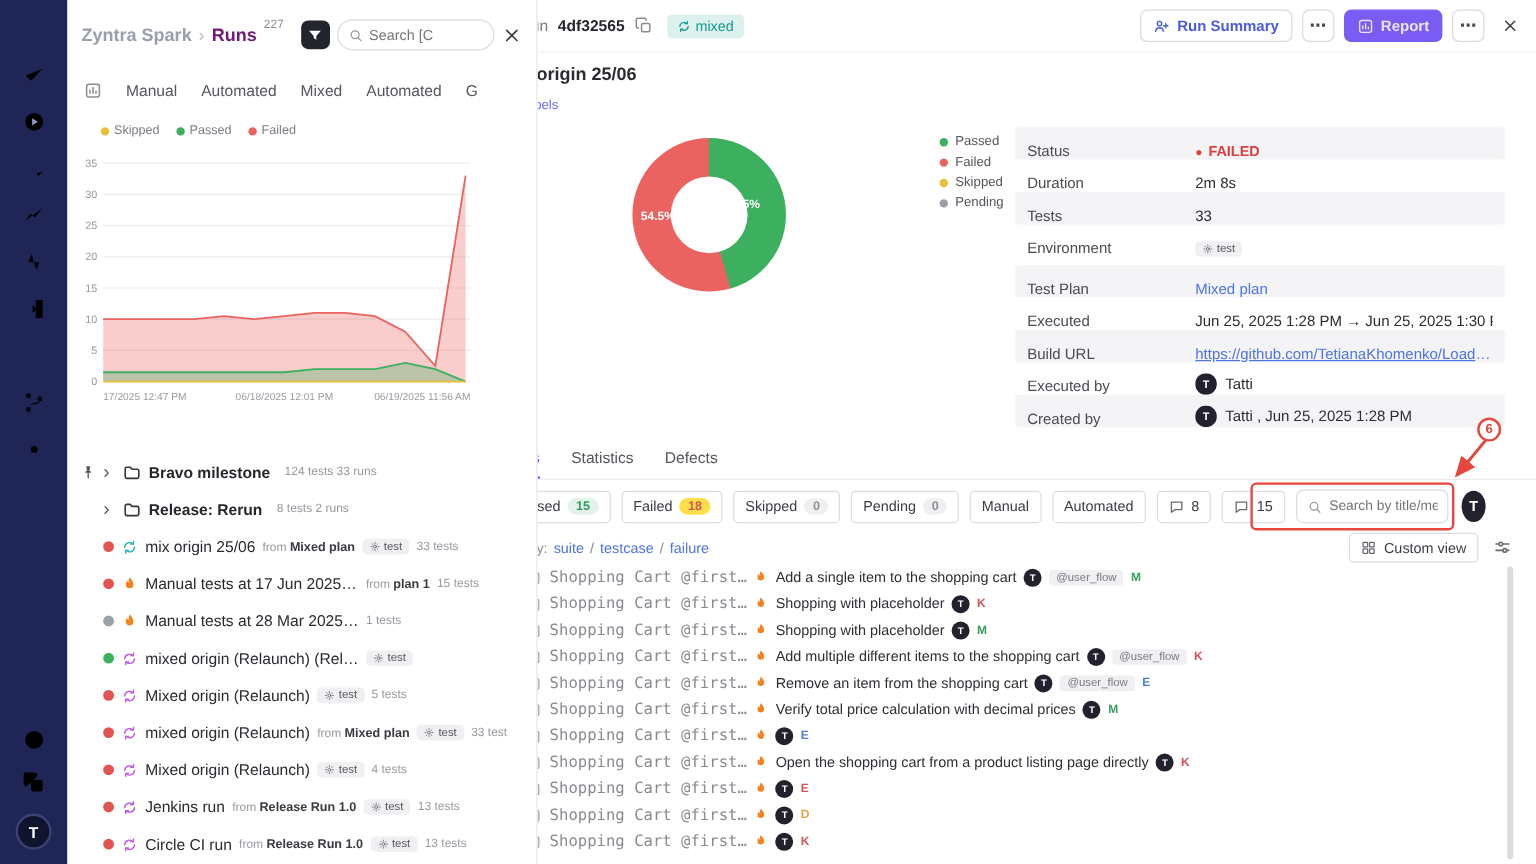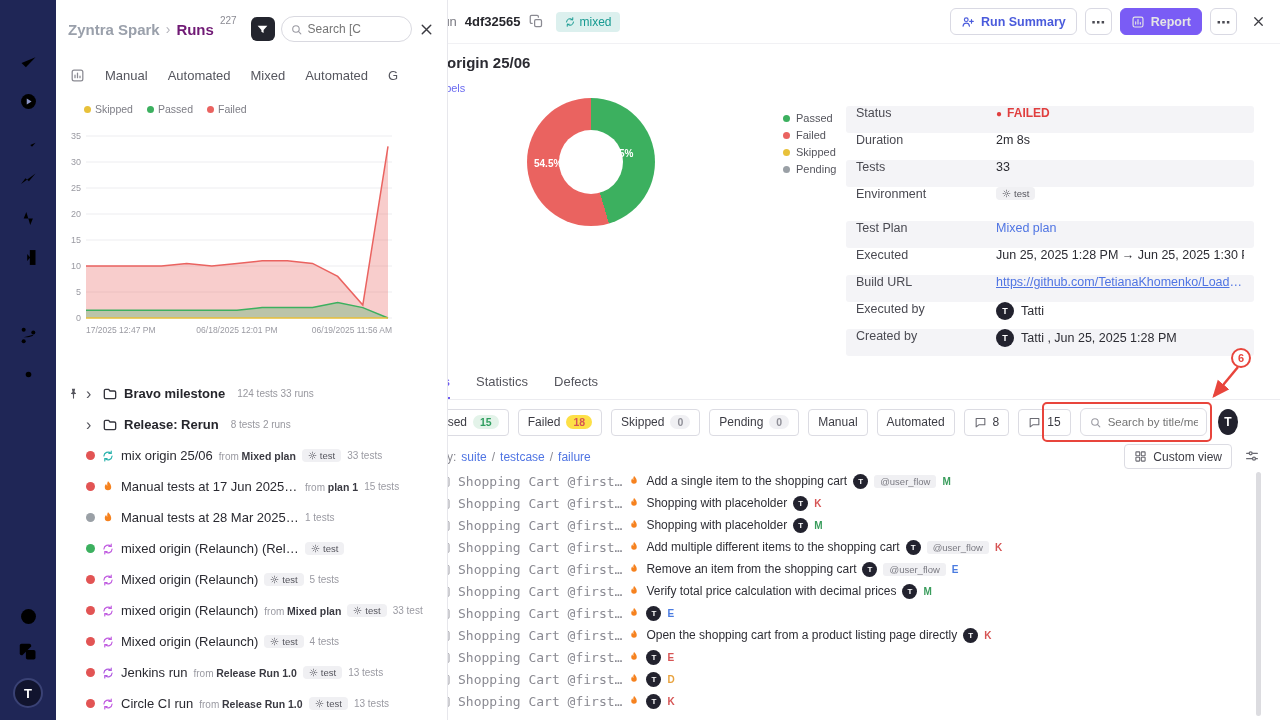--- a/index.html
+++ b/index.html
@@ -59,29 +59,29 @@
 .tb-badge .ico{width:12px;height:12px}
 .tb-right{margin-left:auto;display:flex;align-items:center;gap:8px}
 .btn{display:inline-flex;align-items:center;gap:6px;height:27px;border:1px solid #d9d9e3;border-radius:6px;background:#fff;padding:0 10px;font-size:12.5px;cursor:pointer;font-family:inherit}
 .btn .ico{width:14px;height:14px}
 .btn-summary{color:#4a5bdc;font-weight:600}
 .btn-dots{width:27px;justify-content:center;color:#4a4a52;font-weight:700;padding:0;font-size:14px}
 .btn-report{background:#7a5cf5;border-color:#7a5cf5;color:#e5e5e5;font-weight:600}
 .tb-close{width:15px;height:15px;color:#3a3a40;margin-left:6px;cursor:pointer}
 .m-title{position:absolute;top:54px;left:20px;font-size:15px;font-weight:700;color:#2b2b32}
 .m-setlabels{position:absolute;top:82px;left:20px;font-size:11px;color:#6a6af0;cursor:pointer}
-.m-donut{position:absolute;top:98px;left:130px;width:128px;height:128px;border-radius:50%}
+.m-donut{position:absolute;top:115px;left:130px;width:128px;height:128px;border-radius:50%}
 .m-donut::after{content:"";position:absolute;left:32px;top:32px;width:64px;height:64px;border-radius:50%;background:#fff}
 .dn-label{position:absolute;font-size:10px;font-weight:700;color:#fff;z-index:2}
 .dn-green{left:78px;top:50px}
 .dn-red{left:7px;top:60px}
 .m-dnlegend{position:absolute;top:112px;left:386px;display:flex;flex-direction:column;gap:5px;font-size:11px;color:#55555d}
 .m-dnlegend .item{display:flex;align-items:center;gap:6px}
 .m-details{position:absolute;top:106px;left:449px;width:408px;font-size:12.5px}
-.d-row{display:flex;align-items:flex-start;min-height:27px;padding:0 10px;border-radius:3px}
+.d-row{display:flex;align-items:flex-end;min-height:27px;padding:0 10px;border-radius:3px}
 .d-row:nth-child(odd){background:#f4f4f7}
 .d-row.gap{margin-top:7px}
 .d-label{width:140px;color:#4a4a52;flex:0 0 auto}
 .d-value{color:#2c2c33;display:flex;align-items:center;gap:7px;min-width:0;white-space:nowrap;overflow:hidden}
 .d-status{color:#e03e3e;font-weight:700;font-size:12px}
 .d-status::before{content:"●";margin-right:5px;font-size:10px}
 .d-link{color:#4f74e3;cursor:pointer}
 .d-url{color:#4f74e3;text-decoration:underline;overflow:hidden;text-overflow:ellipsis;cursor:pointer}
 .mini-avatar{width:18px;height:18px;border-radius:50%;background:#22222e;color:#fff;font-size:9px;font-weight:700;display:inline-flex;align-items:center;justify-content:center}
 .m-tabs{position:absolute;top:374px;left:20px;display:flex;gap:26px;font-size:13px;color:#55555d}

